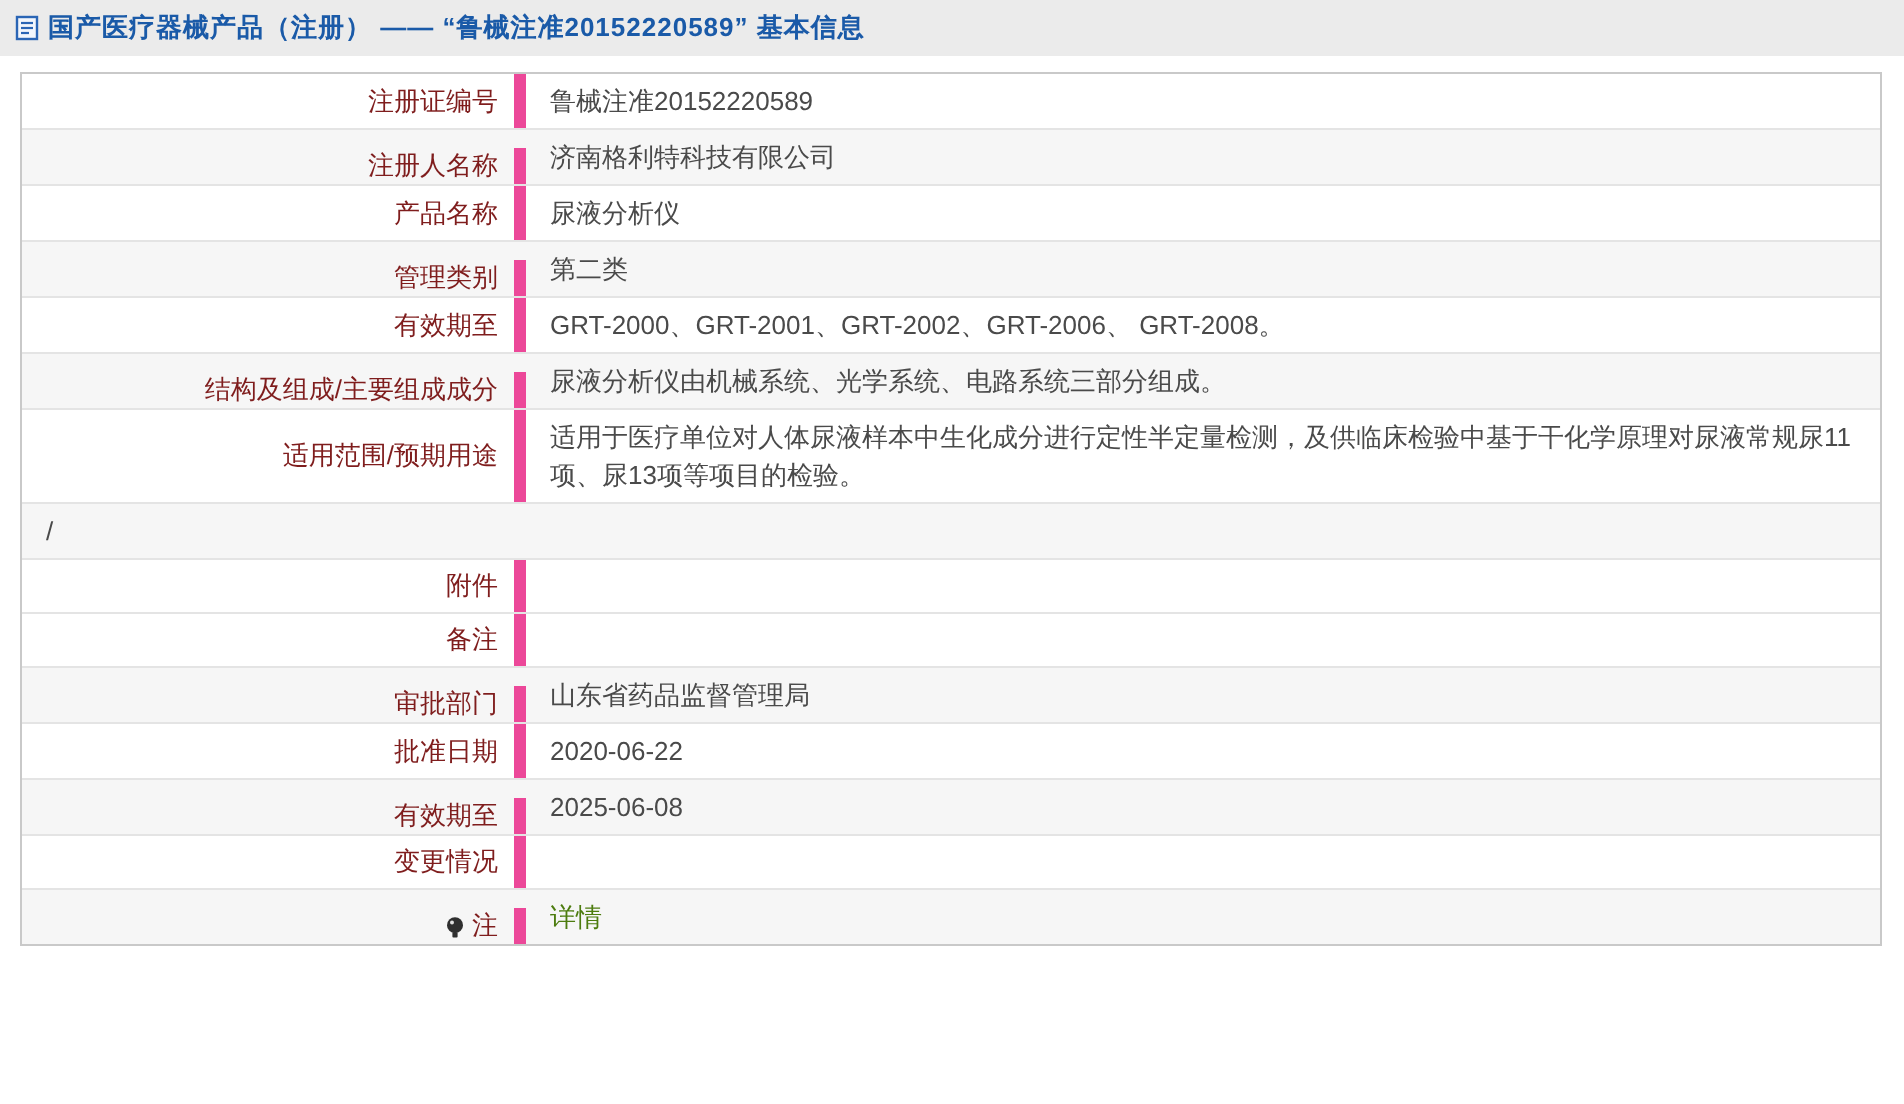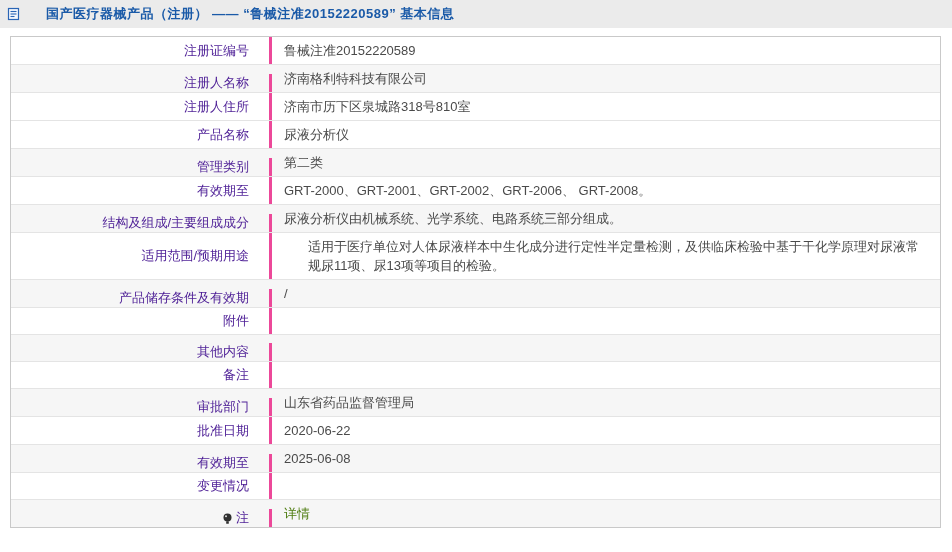--- a/index.html
+++ b/index.html
@@ -7,21 +7,20 @@
     width:952px; height:552px;
     background:#ffffff;
     font-family:"Liberation Sans","DejaVu Sans",sans-serif;
     font-size:13px; color:#4d4d4d;
     overflow:hidden;
   }
   .header-bar {
     height:28px; background:#ebebeb;
     display:flex; align-items:center;
     padding-left:7px;
-    gap:22px;
   }
   .header-title {
     color:#1a5aa8; font-weight:bold; font-size:13px;
     margin-left:4px; letter-spacing:0.5px;
   }
   .doc-icon { display:inline-flex; align-items:center; }
   .reg-table {
     margin:8px 11px 0 10px;
     border:1px solid #c9c9c9;
     background:#fff;
@@ -29,34 +28,34 @@
   .row {
     display:flex;
     min-height:26px;
     background:#ffffff;
     border-top:1px solid #e4e4e4;
   }
   .row:first-child { border-top:none; }
   .row.alt { background:#f6f6f6;align-items:flex-end; }
   .cell-label {
     width:238px; flex-shrink:0;
-    padding-right:20px;
-    border-right:3px solid #ec4899;
+    padding-right:8px;
+    border-right:6px solid #ec4899;
     display:flex; align-items:center; justify-content:flex-end;
     text-align:right;
-    color:#4c1d95;
+    color:#7f1d1d;
   }
   .cell-value {
     flex:1;
     padding:4px 14px 4px 12px;
     display:flex; align-items:center;
     color:#4a4a4a;
     line-height:19px;
   }
-  .cell-value .wrap { display:block;margin-left:24px; }
+  .cell-value .wrap { display:block; }
   .details-link {
     color:#4d7c0f; text-decoration:none; cursor:pointer;
   }
   .note-icon { display:inline-flex; margin-right:3px; position:relative; top:1px; }
 </style>
 </head>
 <body>
 
 <div class="header-bar">
   <span class="doc-icon">
@@ -75,24 +74,20 @@
   <div class="row">
     <div class="cell-label">注册证编号</div>
     <div class="cell-value">鲁械注准20152220589</div>
   </div>
 
   <div class="row alt">
     <div class="cell-label">注册人名称</div>
     <div class="cell-value">济南格利特科技有限公司</div>
   </div>
 
-  <div class="row">
-    <div class="cell-label">注册人住所</div>
-    <div class="cell-value">济南市历下区泉城路318号810室</div>
-  </div>
 
 
   <div class="row">
     <div class="cell-label">产品名称</div>
     <div class="cell-value">尿液分析仪</div>
   </div>
 
   <div class="row alt">
     <div class="cell-label">管理类别</div>
     <div class="cell-value">第二类</div>
@@ -109,33 +104,28 @@
   </div>
 
   <div class="row" style="min-height:46px;">
     <div class="cell-label">适用范围/预期用途</div>
     <div class="cell-value">
         <span class="wrap">适用于医疗单位对人体尿液样本中生化成分进行定性半定量检测，及供临床检验中基于干化学原理对尿液常规尿11项、尿13项等项目的检验。</span>
       </div>
   </div>
 
   <div class="row alt">
-    <div class="cell-label">产品储存条件及有效期</div>
     <div class="cell-value">/</div>
   </div>
 
   <div class="row">
     <div class="cell-label">附件</div>
     <div class="cell-value"></div>
   </div>
 
-  <div class="row alt">
-    <div class="cell-label">其他内容</div>
-    <div class="cell-value"></div>
-  </div>
 
   <div class="row">
     <div class="cell-label">备注</div>
     <div class="cell-value"></div>
   </div>
 
   <div class="row alt">
     <div class="cell-label">审批部门</div>
     <div class="cell-value">山东省药品监督管理局</div>
   </div>

